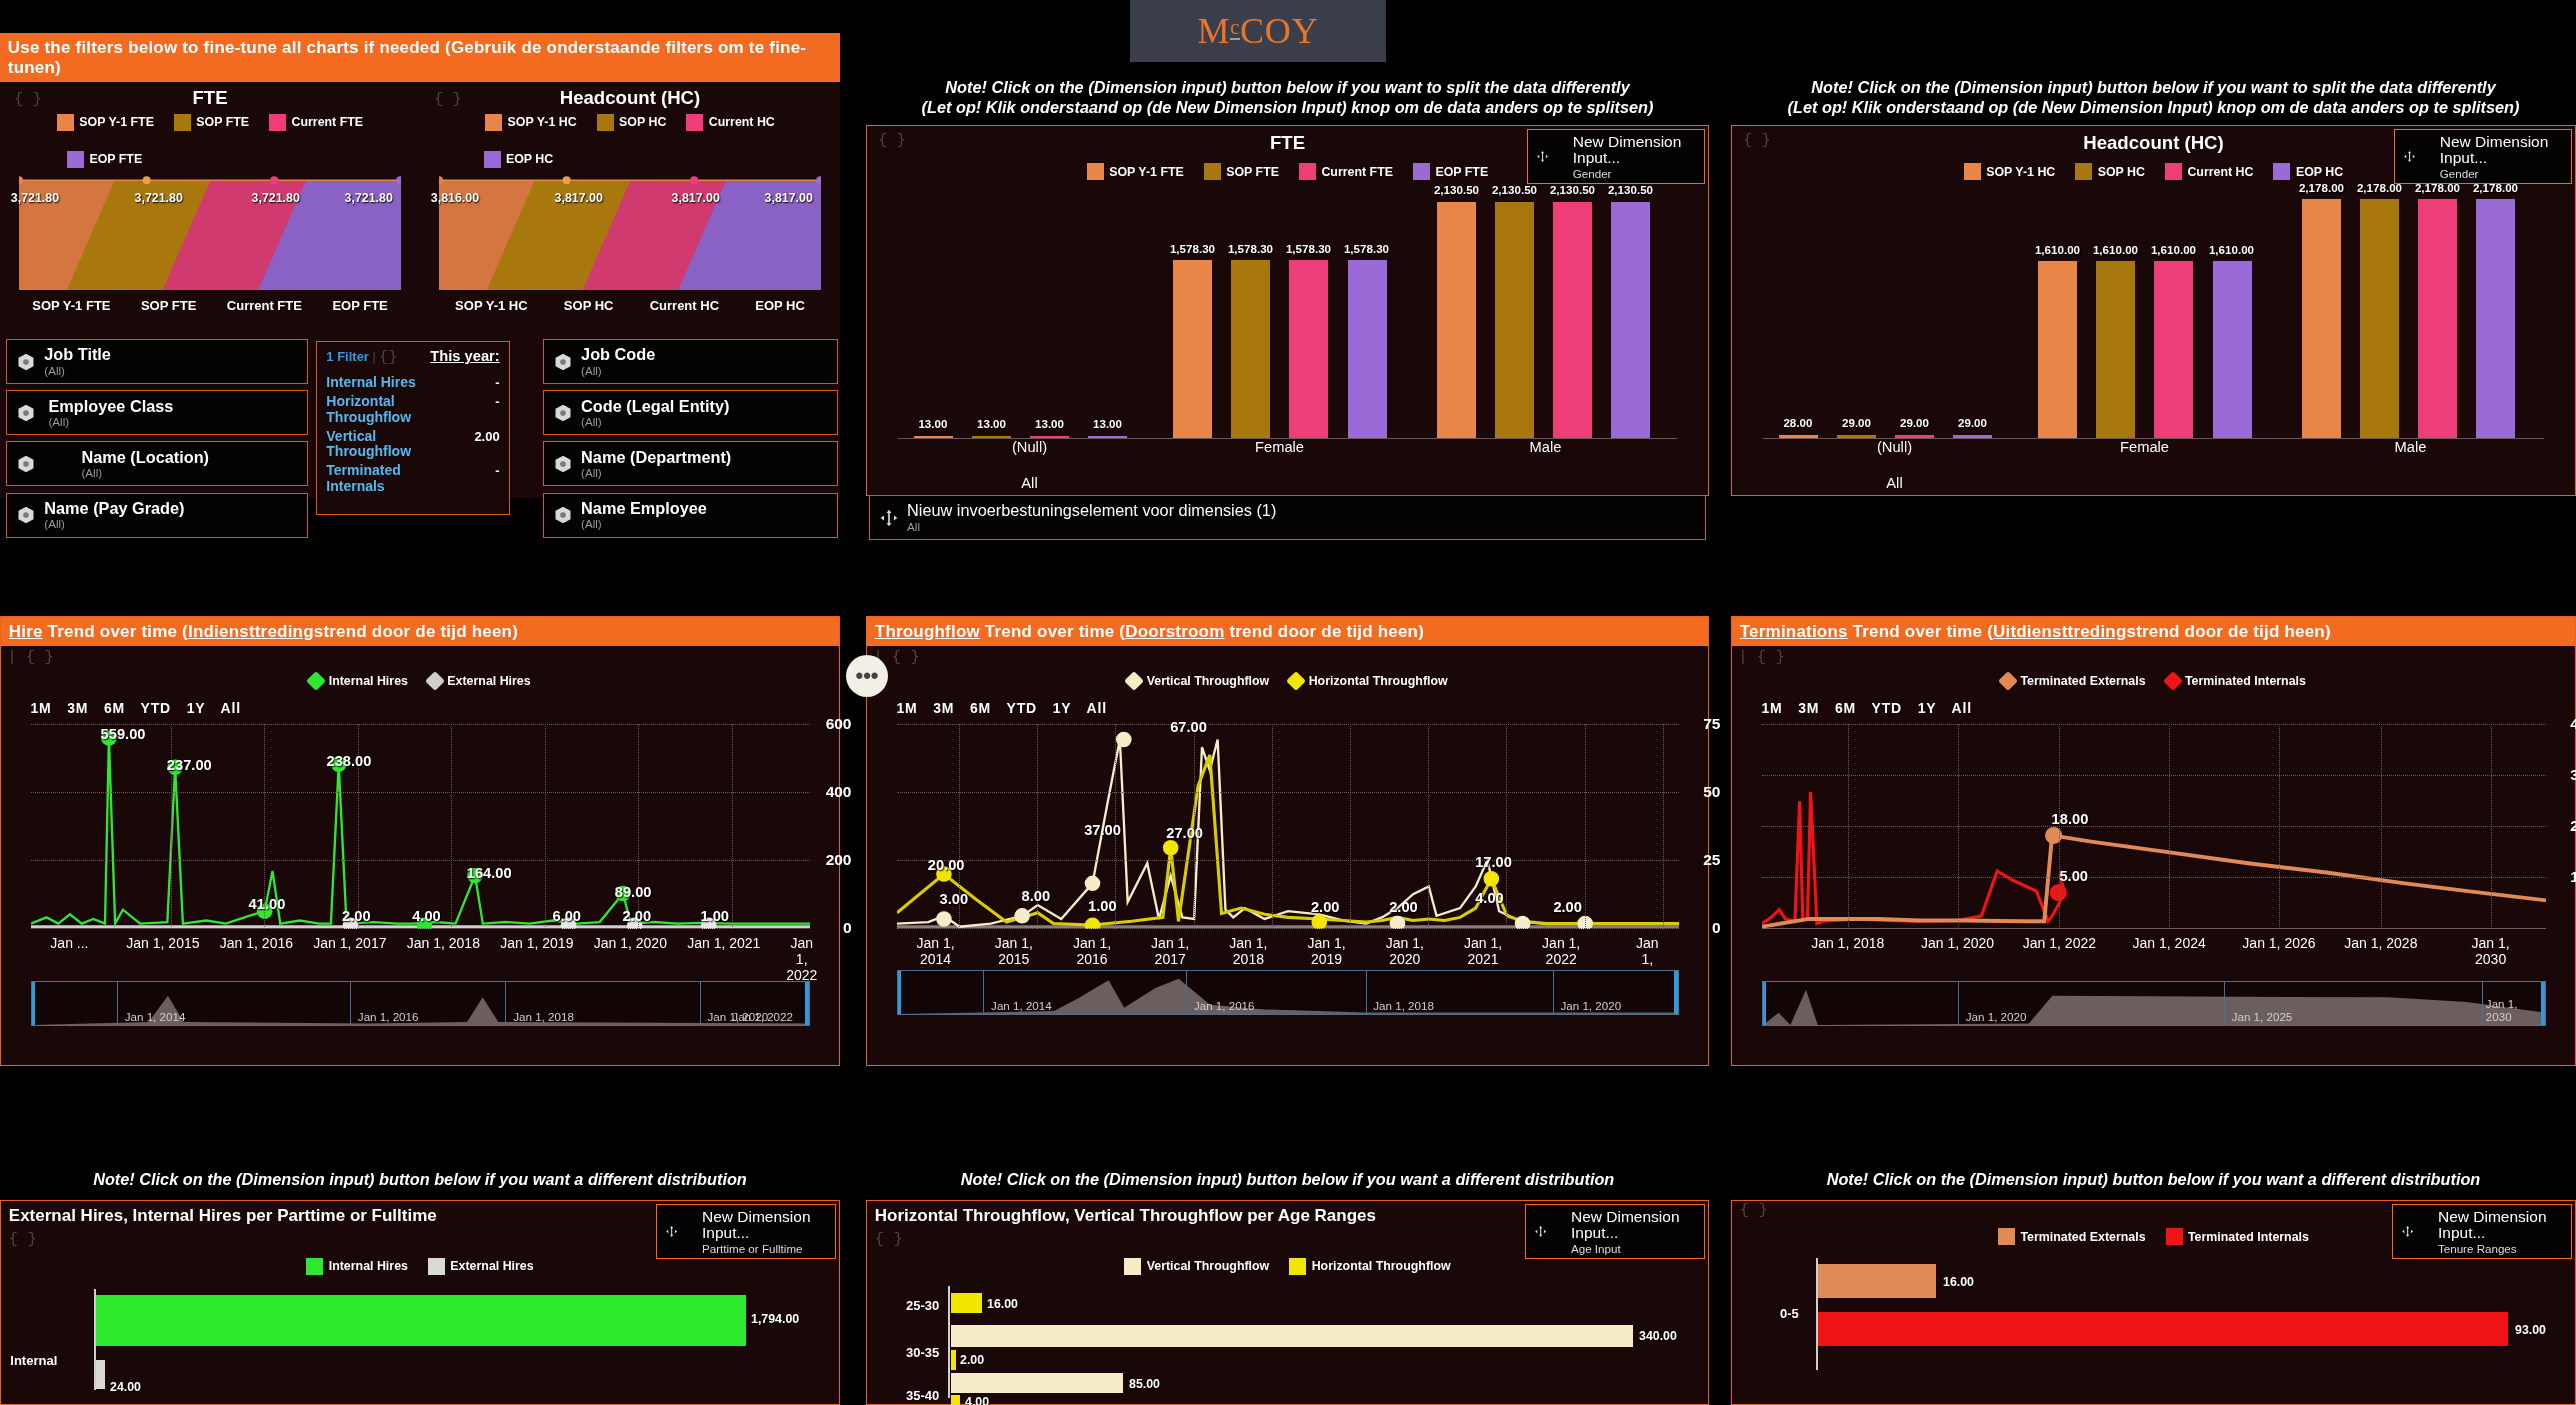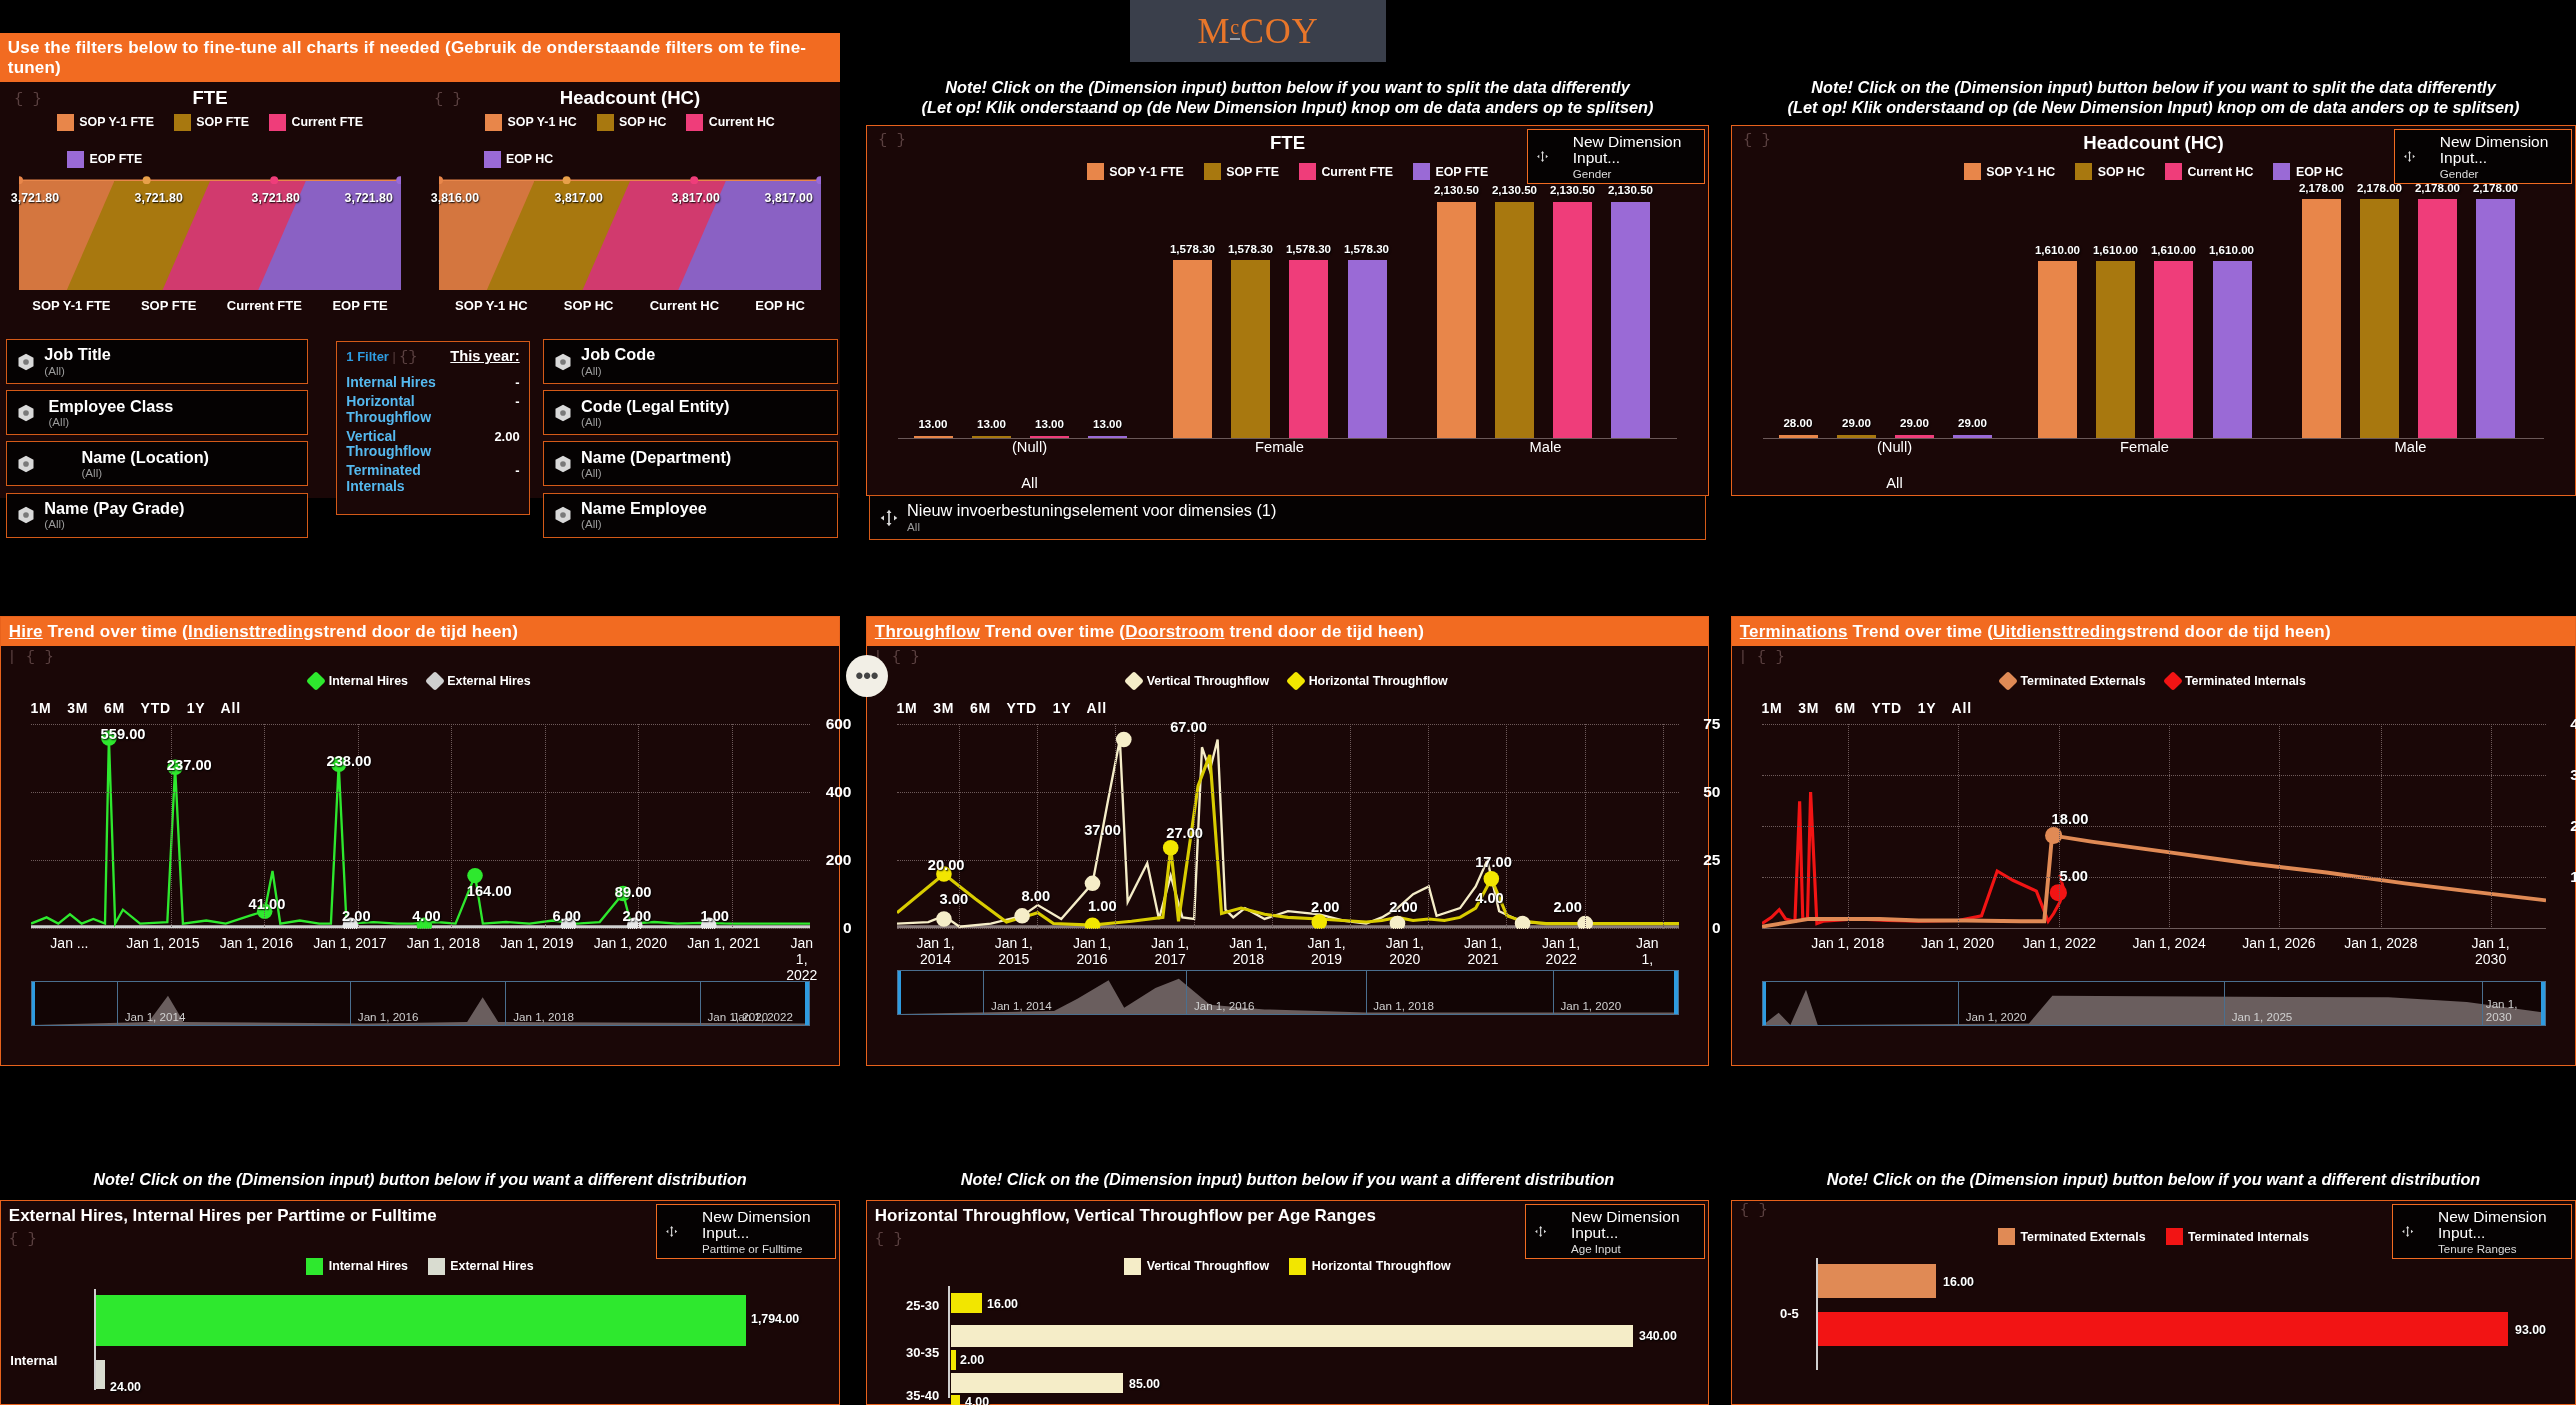--- a/index.html
+++ b/index.html
@@ -34,21 +34,21 @@
   .mini-val { position:absolute; font-size:12.4px; font-weight:bold; color:#fff; text-shadow:0.8px 0.8px 1.6px #000; top:17px;}
   
   .filter-tile {
     border:1.6px solid #d45a18; background:#050202;
     display:flex; align-items:center; gap:7.8px; padding:5.4px 9.3px;
     height:45px;
   }
   .filter-tile .ft-label { font-size:16.3px; font-weight:bold; line-height:1.05; }
   .filter-tile .ft-sub { font-size:11.6px; color:#9b9b9b; }
   .cube { width:20px; height:20px; flex:none; }
-  .filtbox { border:1.6px solid #d45a18; background:#1a0707; padding:6.2px 9.3px;margin-left:20px; }
+  .filtbox { border:1.6px solid #d45a18; background:#1a0707; padding:6.2px 9.3px; }
   .filtbox .fb-head { color:#2e9be0; font-weight:bold; font-size:13px; }
   .filtbox .fb-row { display:flex; justify-content:space-between; align-items:flex-start; gap:6.2px; }
   .filtbox .fb-name { color:#55b9ef; font-weight:bold; font-size:14px; line-height:1.12; max-width:93px;}
   .filtbox .fb-val { color:#fff; font-weight:bold; font-size:13px; }
   .thisyear { color:#fff; font-weight:bold; font-size:14.7px; text-decoration:underline; text-align:right;}
   
   .bars { position:relative; height:326px; margin:0 31px; }
   .baseline { position:absolute; left:0; right:0; bottom:0; height:1.6px; background:#6a5858; }
   .bar { position:absolute; bottom:1.6px; }
   .bar-lbl { position:absolute; width:93px; text-align:center; font-size:11.6px; font-weight:bold; color:#fff;
@@ -522,21 +522,21 @@
       <circle cx="760" cy="219" r="10" fill="#2ee82e"></circle>
       <circle cx="775" cy="260" r="10" fill="#e8e8e8"></circle>
       <circle cx="870" cy="260" r="10" fill="#e8e8e8"></circle>
     </svg>
     <span class="pt-lbl" style="left:9%; top:1.6px;">559.00</span>
     <span class="pt-lbl" style="left:17.5%; top:33px;">237.00</span>
     <span class="pt-lbl" style="left:28%; top:172px;">41.00</span>
     <span class="pt-lbl" style="left:38%; top:29.5px;">238.00</span>
     <span class="pt-lbl" style="left:40%; top:184px;">2.00</span>
     <span class="pt-lbl" style="left:49%; top:184px;">4.00</span>
-    <span class="pt-lbl" style="left:56%; top:159px;">164.00</span>
+    <span class="pt-lbl" style="left:56%; top:141px;">164.00</span>
     <span class="pt-lbl" style="left:67%; top:184px;">6.00</span>
     <span class="pt-lbl" style="left:75%; top:160px;">89.00</span>
     <span class="pt-lbl" style="left:76%; top:184px;">2.00</span>
     <span class="pt-lbl" style="left:86%; top:184px;">1.00</span>
   </div>
   <div class="xaxis" style="margin-top:6.2px;">
     <span class="xtick" style="left:5%;">Jan ...</span>
     <span class="xtick" style="left:17%;">Jan 1, 2015</span>
     <span class="xtick" style="left:29%;">Jan 1, 2016</span>
     <span class="xtick" style="left:41%;">Jan 1, 2017</span>

